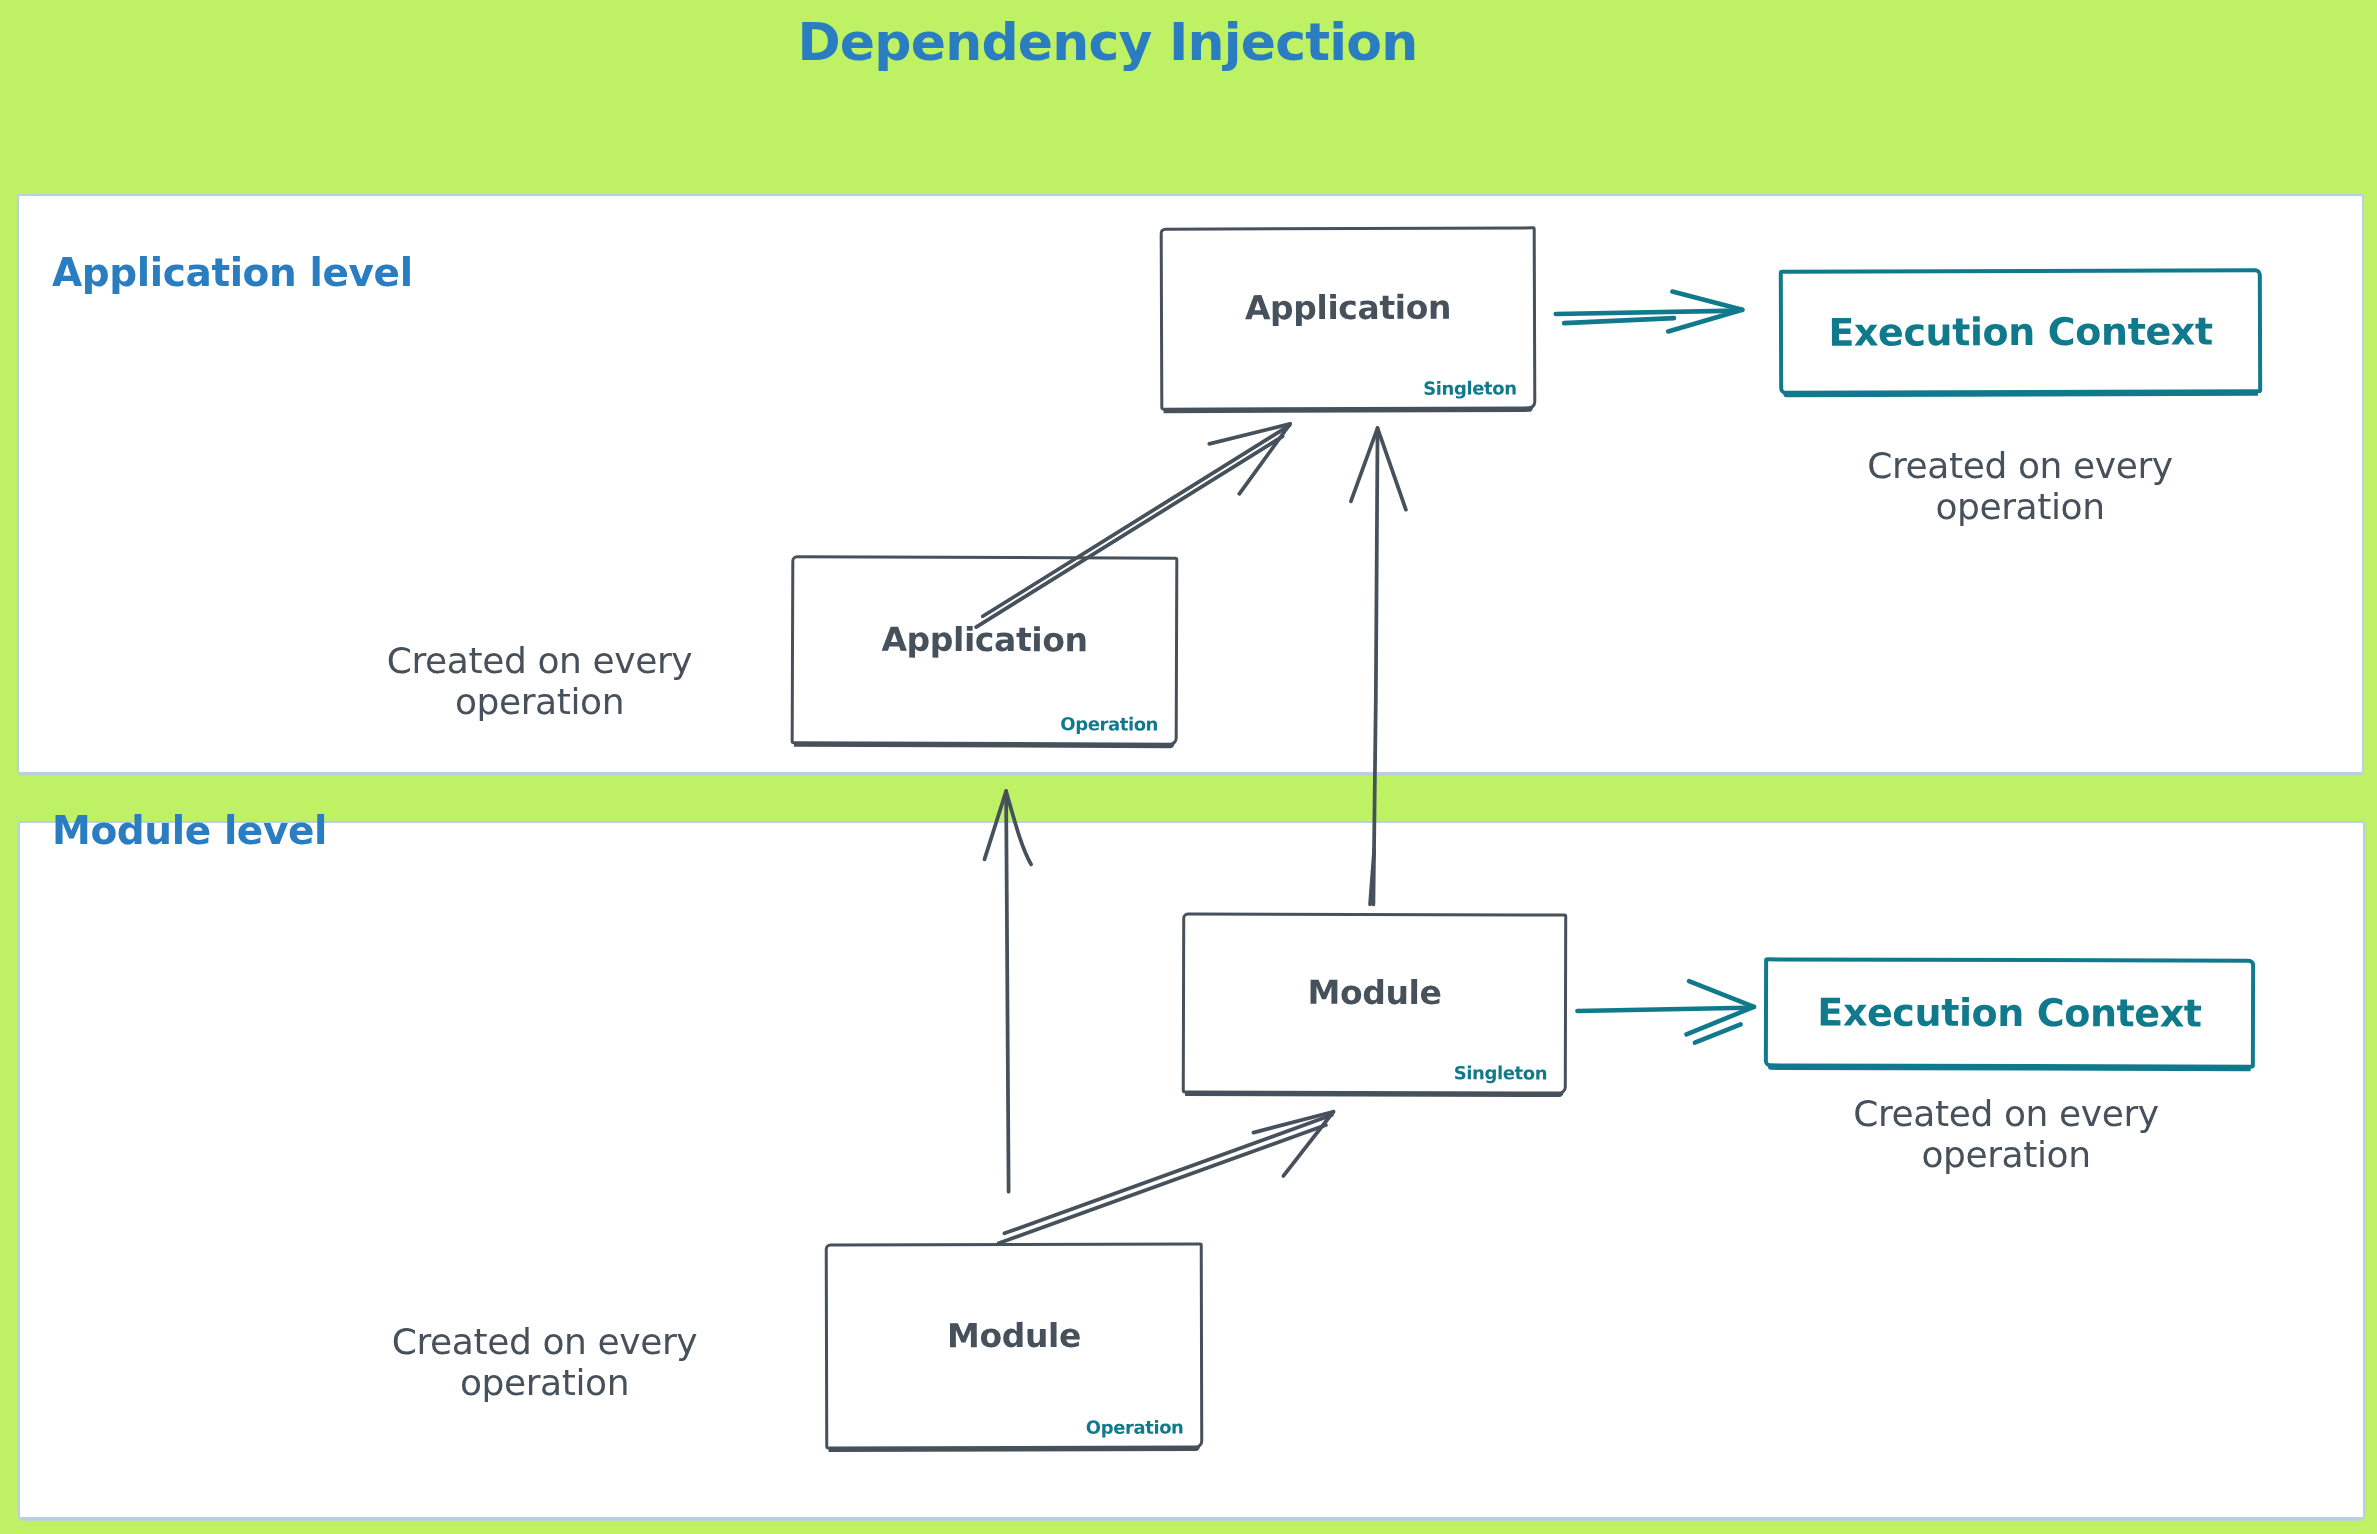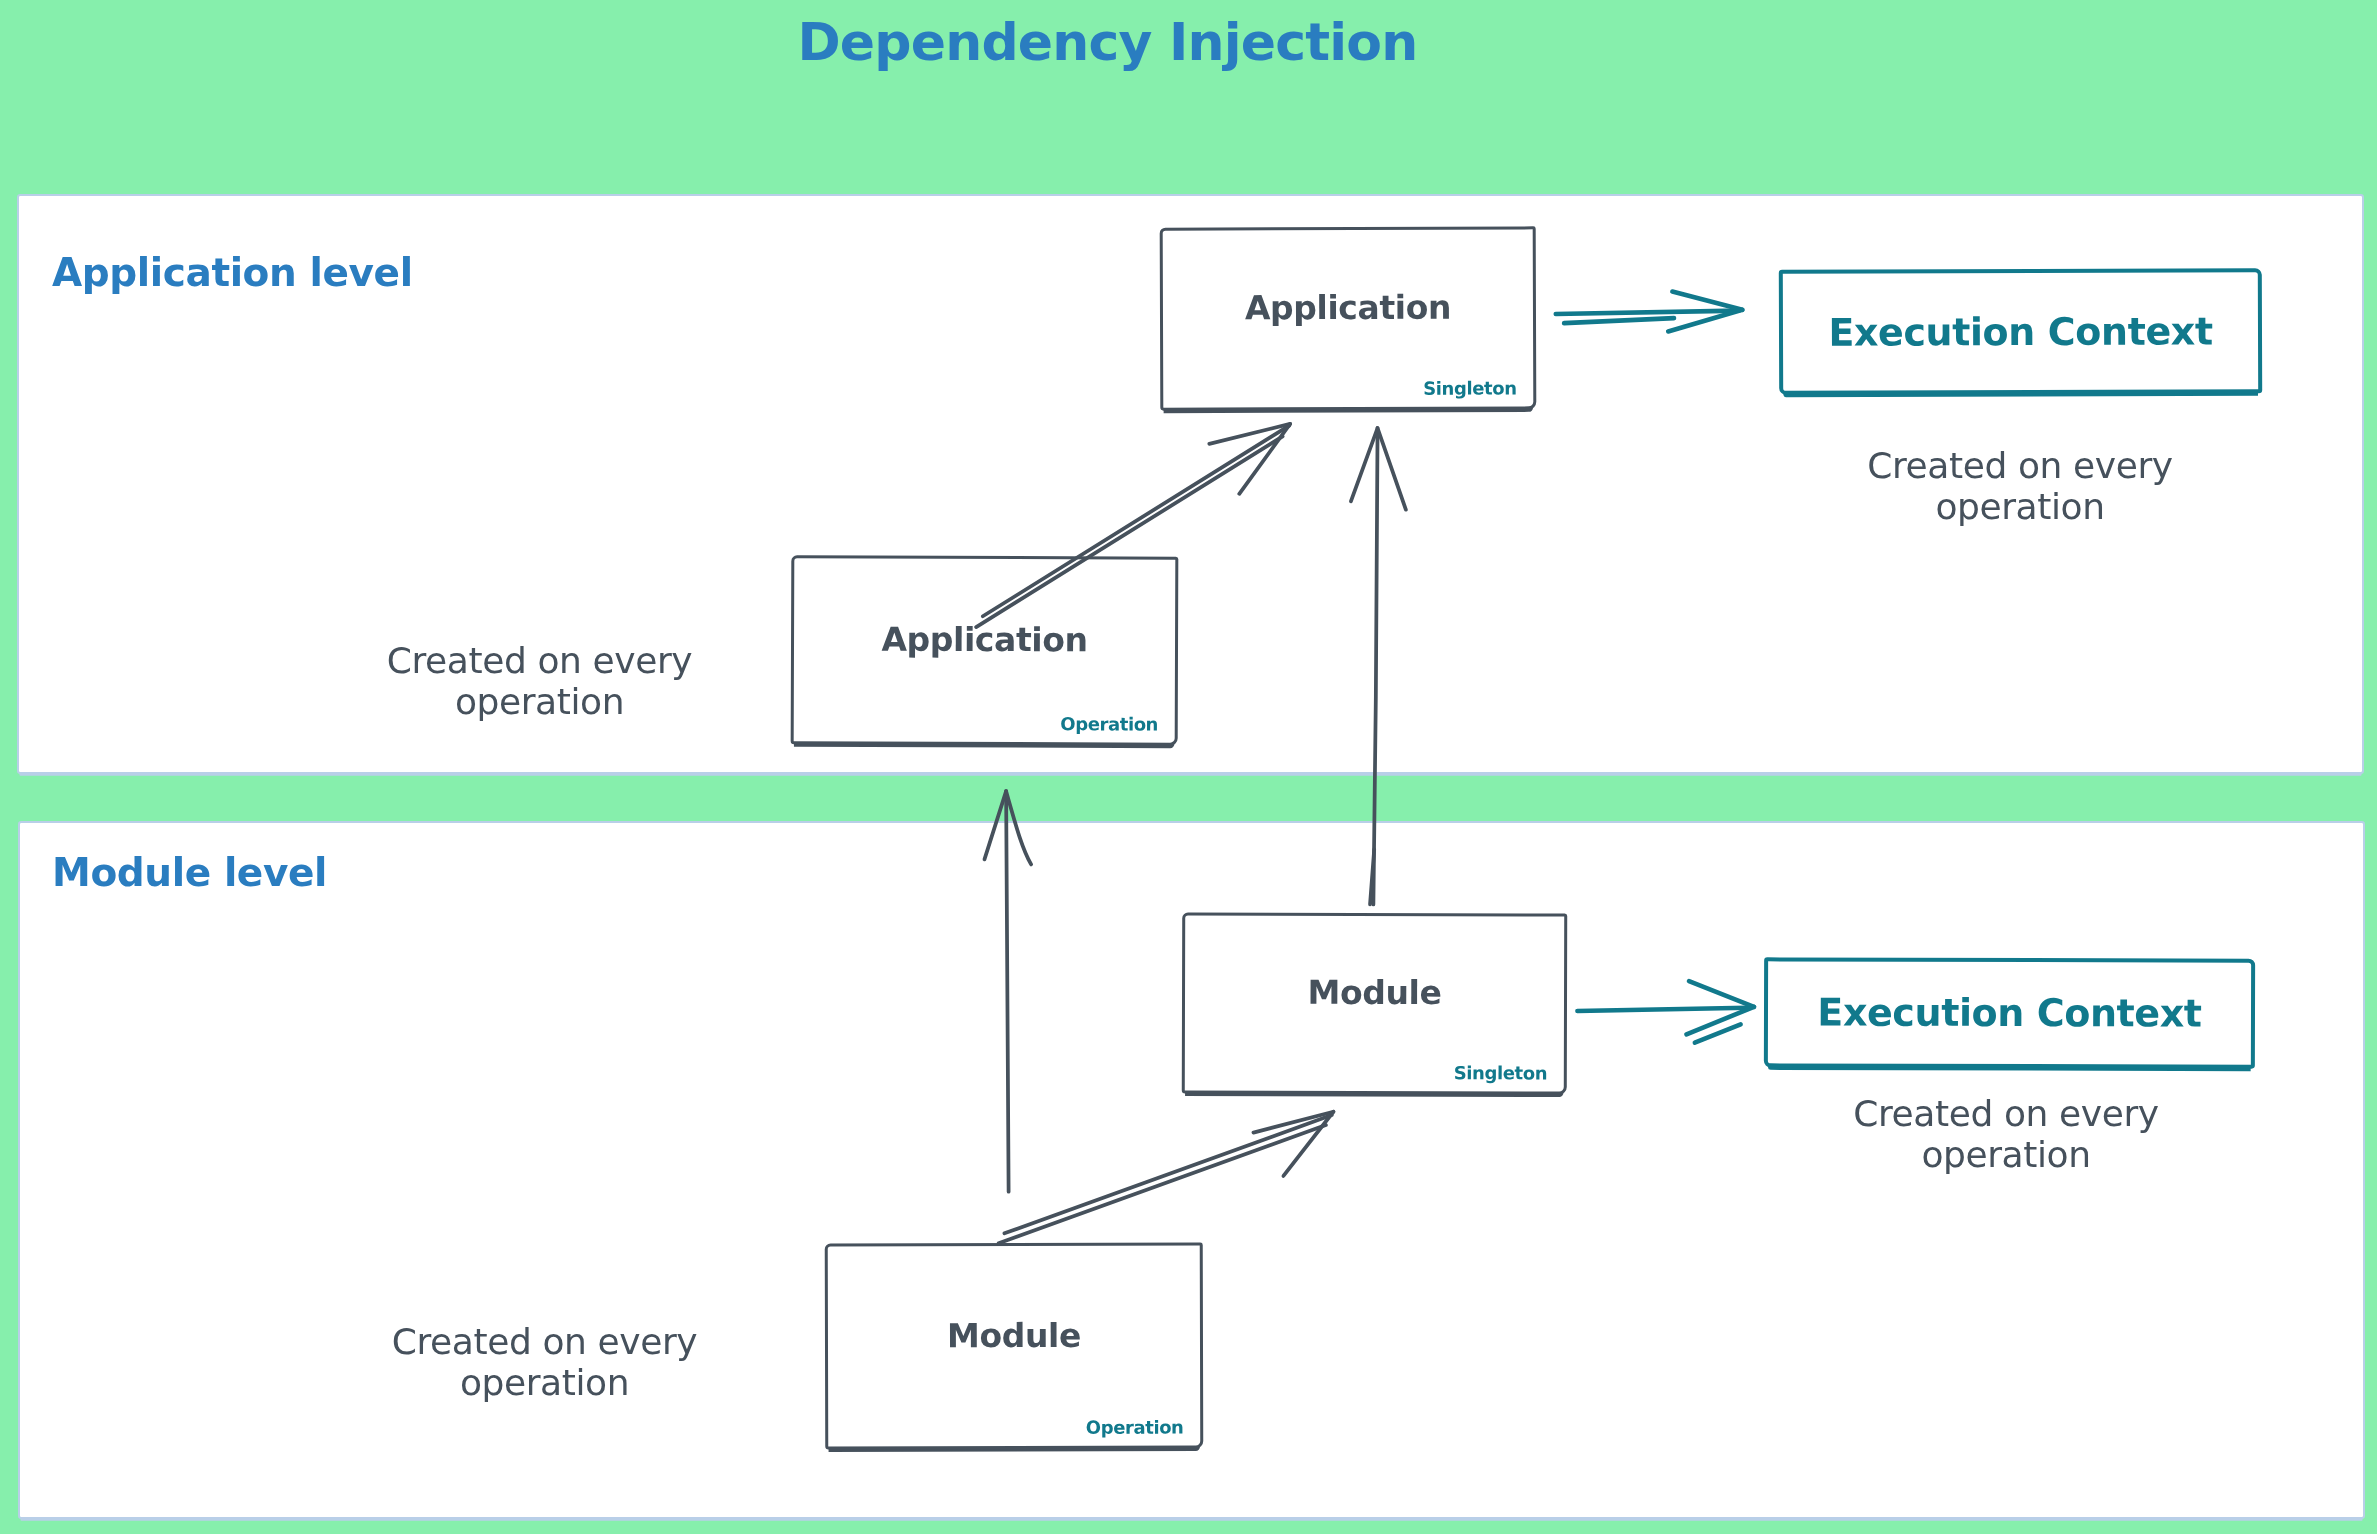--- a/index.html
+++ b/index.html
@@ -5,21 +5,21 @@
   :root{
     --accent-blue:#2a7dc0;
     --stroke-dark:#46515c;
     --accent-teal:#11798c;
     --container-border:#b9cfe8;
   }
   html,body{margin:0;padding:0;background:#ffffff;}
   #canvas{
     position:relative;
     width:2377px;height:1534px;
-    background:#86efac;
+    background:#bef264;
     font-family:"DejaVu Sans","Liberation Sans",sans-serif;
     overflow:hidden;
   }
   .abs{position:absolute;}
   
   .header{left:691px;top:0;width:833px;text-align:center;}
   .title{
     font-size:52px;font-weight:bold;color:var(--accent-blue);
     letter-spacing:-0.8px;line-height:1.15;margin-top:13.3px;
   }
@@ -83,21 +83,21 @@
 <div id="canvas">
 
   <div class="abs header">
     <div class="title">Dependency Injection</div>
   </div>
 
   <div class="abs section" style="left:16.7px;top:194px;width:2343px;height:576px;"></div>
   <div class="abs section-label" style="left:52px;top:250px;">Application level</div>
 
   <div class="abs section" style="left:18.3px;top:821px;width:2343px;height:694px;"></div>
-  <div class="abs section-label" style="left:52px;top:850px;">Module level</div>
+  <div class="abs section-label" style="left:52px;top:808px;">Module level</div>
 
   <div class="abs node" style="left:1160px;top:227px;width:370px;height:177px;transform:rotate(-0.2deg);">
     <div class="node-title">Application</div>
     <div class="node-badge">Singleton</div>
   </div>
 
   <div class="abs node" style="left:791px;top:556px;width:381px;height:183px;transform:rotate(0.2deg);">
     <div class="node-title">Application</div>
     <div class="node-badge">Operation</div>
   </div>

